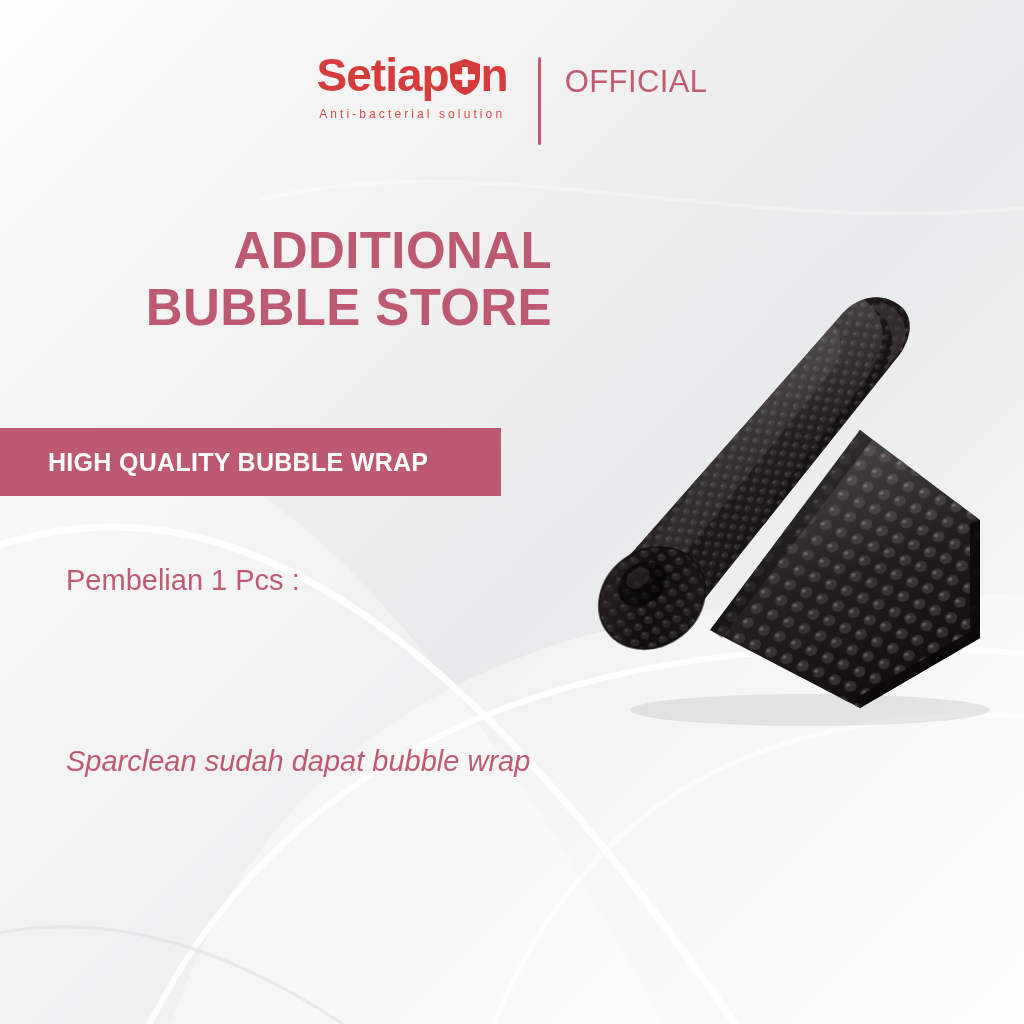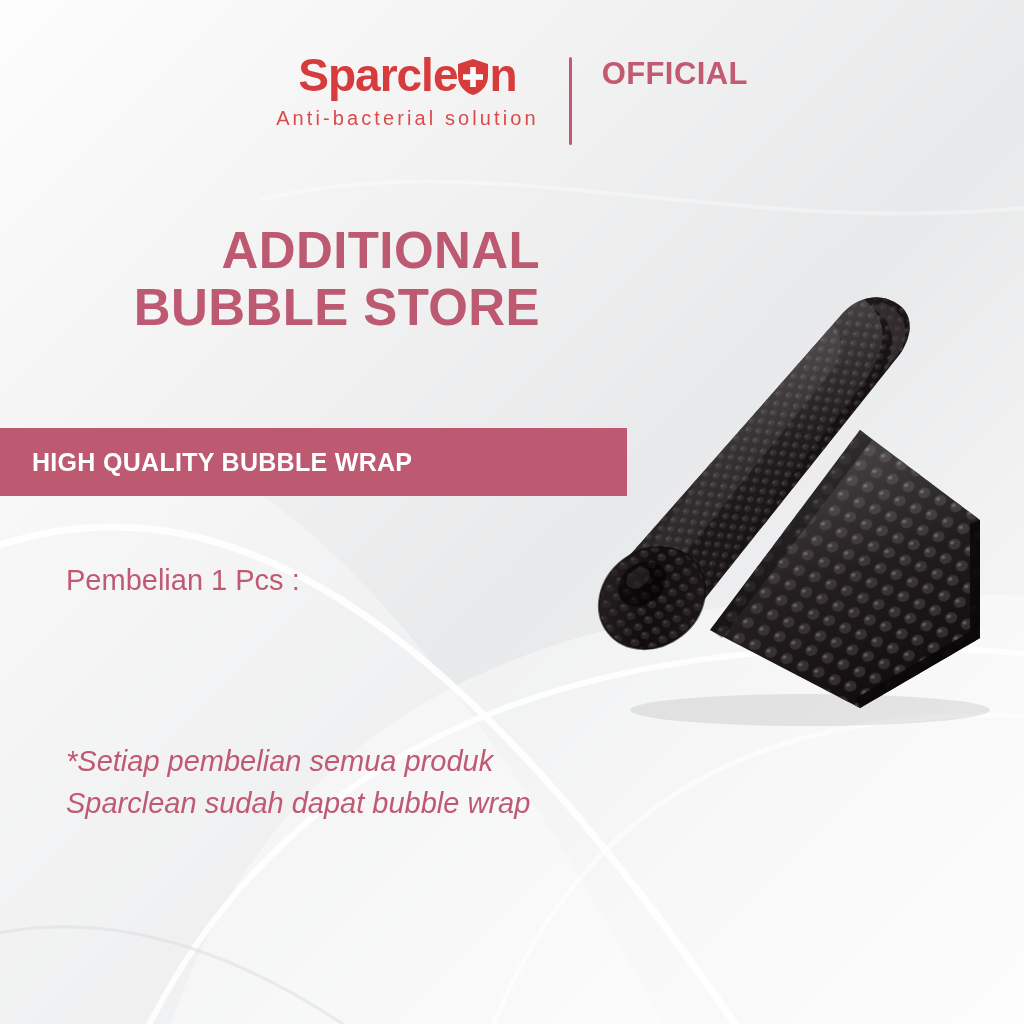--- a/index.html
+++ b/index.html
@@ -29,47 +29,47 @@
   #brand-block { display:flex; flex-direction:column; align-items:center; padding-right:30px; }
   #wordmark {
     display:flex; align-items:center;
     font-size:46px; font-weight:700; letter-spacing:-1px;
     color:#d63c3c; line-height:1;
   }
   #wordmark .wm-part { display:block; }
   #shield-icon { display:block; width:34px; height:38px; margin:0 -1px 0 -1px; position:relative; top:2px; }
   #tagline {
     margin-top:9px;
-    font-size:20px; font-weight:500; letter-spacing:3.1px;
+    font-size:12px; font-weight:500; letter-spacing:3.1px;
     color:#dc4a4a; white-space:nowrap;
   }
   #divider { width:3px; height:88px; background:#c25b72; margin-top:5px; border-radius:2px; }
   #official-block {
-    padding-left:30px; margin-top:2px;
-    font-size:31px; font-weight:700; line-height:1.32;
+    padding-left:24px; margin-top:10px;
+    font-size:31px; font-weight:400; line-height:1.32;
     color:#c25b72; letter-spacing:0.4px;
   }
 
   
   #headline {
-    position:absolute; left:0; top:222px; width:548px;
+    position:absolute; left:12px; top:222px; width:548px;
     text-align:right; padding-right:8px;
     color:#bd5a72;
     font-size:51px; font-weight:800; line-height:1.12;
     letter-spacing:0.4px;
   }
   #headline .hl-line { display:block; white-space:nowrap; }
 
   
   #banner {
     position:absolute; left:0; top:428px;
-    width:627px; height:68px;
+    width:501px; height:68px;
     background:#bd5a72;
     display:flex; align-items:center;
-    padding-left:32px;
+    padding-left:48px;
   }
   #banner-text {
     color:#ffffff; font-size:25px; font-weight:700; letter-spacing:0.3px;
     white-space:nowrap;
   }
 
   
   #note-primary {
     position:absolute; left:66px; top:559px;
     color:#c05a72; font-size:29px; font-weight:400; line-height:1.45;
@@ -106,21 +106,21 @@
     <path d="M 120 1090 C 250 760 560 600 1090 660" fill="none" stroke="#ffffff" stroke-width="6" opacity="0.85"></path>
     <path d="M 470 1090 C 560 800 760 690 1090 720" fill="none" stroke="#ffffff" stroke-width="5" opacity="0.6"></path>
     <path d="M 260 200 C 500 140 760 250 1090 200" fill="none" stroke="#ffffff" stroke-width="4" opacity="0.35"></path>
     <path d="M -60 950 C 120 880 300 980 430 1090" fill="none" stroke="#dcdcde" stroke-width="3" opacity="0.5"></path>
   </svg>
 
   <div id="header">
 
     <div id="brand-block">
       <div id="wordmark">
-        <span class="wm-part">Sparcle</span>
+        <span class="wm-part">Setiap</span>
         <svg id="shield-icon" viewBox="0 0 34 38">
           <path d="M17 1 L32 6 L32 18 C32 28 25 34.5 17 37 C9 34.5 2 28 2 18 L2 6 Z" fill="#d63c3c"></path>
           <rect x="14.2" y="9" width="5.6" height="20" fill="#ffffff"></rect>
           <rect x="7" y="16.2" width="20" height="5.6" fill="#ffffff"></rect>
         </svg>
         <span class="wm-part">n</span>
       </div>
       <div id="tagline">Anti-bacterial solution</div>
     </div>
 
@@ -138,21 +138,20 @@
 
   <div id="banner">
     <span id="banner-text">HIGH QUALITY BUBBLE WRAP</span>
   </div>
 
   <div id="note-primary">
     <span class="nl">Pembelian 1 Pcs :</span>
   </div>
 
   <div id="note-secondary">
-    <span class="nl">*Setiap pembelian semua produk</span>
     <span class="nl">Sparclean sudah dapat bubble wrap</span>
   </div>
 
   <div id="product-photo">
     <svg viewBox="0 0 464 450">
       <defs>
         <linearGradient id="rollBody" x1="0.1" y1="0" x2="0.85" y2="1">
           <stop offset="0%" stop-color="#3a3234"></stop>
           <stop offset="22%" stop-color="#241f20"></stop>
           <stop offset="55%" stop-color="#151112"></stop>

